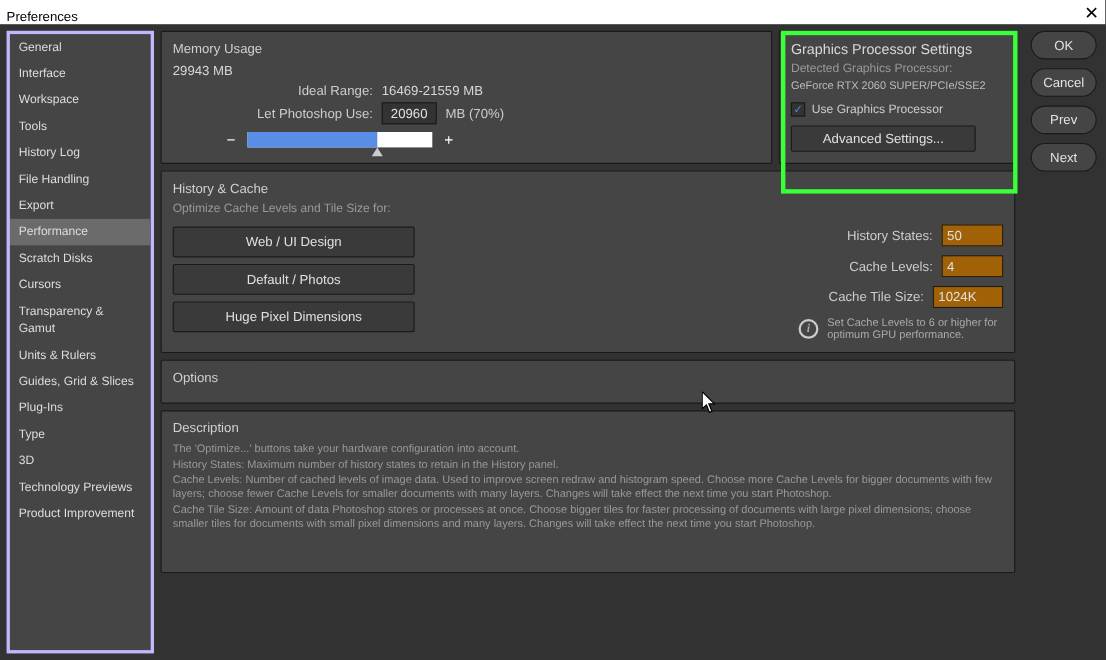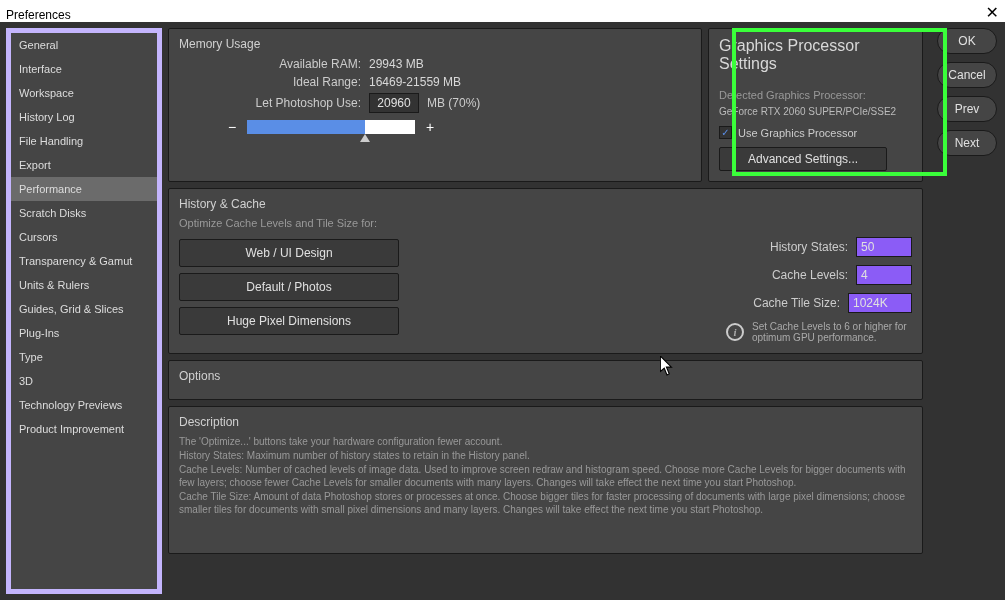--- a/index.html
+++ b/index.html
@@ -3,21 +3,21 @@
 <meta charset="utf-8">
 <style>
 * { margin: 0; padding: 0; box-sizing: border-box; font-family: Tahoma, Arial, sans-serif; }
 body { background: #323232; color: #cccccc; font-size: 11px; width: 1005px; height: 600px; overflow: hidden; }
 
 .titlebar { background: #ffffff; color: #000000; height: 22px; display: flex; align-items: flex-end; justify-content: space-between; padding: 0 6px; font-size: 12px; }
 .close-x { font-size: 16px; cursor: pointer; }
 
 .main-area { display: flex; height: 578px; }
 
-.sidebar { width: 156px; background: #454545; border: 5px solid #c4b5fd; margin: 6px 0 6px 6px; overflow-y: auto; }
+.sidebar { width: 134px; background: #454545; border: 3px solid #c4b5fd; margin: 6px 0 6px 6px; overflow-y: auto; }
 .sidebar-item { padding: 4px 8px; color: #dddddd; cursor: pointer; font-size: 11px; line-height: 16px; }
 .sidebar-item.selected { background: #6b6b6b; }
 
 .content { flex: 1; padding: 6px; position: relative; }
 .right-buttons { position: absolute; right: 8px; top: 6px; width: 60px; display: flex; flex-direction: column; gap: 8px; }
 .pill-btn { background: #454545; border: 1px solid #1a1a1a; border-radius: 14px; color: #e0e0e0; text-align: center; padding: 5px 0; cursor: pointer; font-size: 12px; }
 
 .panel-area { margin-right: 76px; }
 
 .group { border: 1px solid #1a1a1a; background: #454545; border-radius: 2px; margin-bottom: 6px; padding: 8px 10px 10px 10px; position: relative; }
@@ -33,35 +33,35 @@
 .mem-label { width: 190px; text-align: right; padding-right: 8px; }
 .mem-value { color: #d8d8d8; }
 .mem-input { width: 50px; background: #333333; border: 1px solid #1a1a1a; color: #e0e0e0; text-align: center; padding: 2px 4px; font-size: 12px; }
 
 .slider-row { display: flex; align-items: center; gap: 8px; margin: 6px 0 0 46px; }
 .slider-minus, .slider-plus { color: #fff; font-size: 14px; width: 14px; text-align: center; cursor: pointer; }
 .slider-track { width: 168px; height: 14px; background: #ffffff; position: relative; }
 .slider-fill { position: absolute; left: 0; top: 0; bottom: 0; background: #5a8ee6; width: 70%; }
 .slider-thumb { position: absolute; top: 14px; width: 0; height: 0; border-left: 5px solid transparent; border-right: 5px solid transparent; border-bottom: 8px solid #cccccc; left: 70%; transform: translateX(-50%); }
 
-.gpu-title { color: #d8d8d8; font-size: 16px; margin-bottom: 16px; }
+.gpu-title { color: #d8d8d8; font-size: 13px; margin-bottom: 4px; }
 .gpu-sub { color: #999999; font-size: 11px; margin-bottom: 4px; }
 .gpu-info { color: #bbbbbb; font-size: 10px; line-height: 13px; }
 .checkbox-row { display: flex; align-items: center; gap: 6px; margin: 8px 0; }
 .checkbox { width: 13px; height: 13px; background: #333; border: 1px solid #1a1a1a; display: flex; align-items: center; justify-content: center; color: #5a8ee6; font-size: 10px; cursor: pointer; }
 .adv-btn { background: #3a3a3a; border: 1px solid #1a1a1a; color: #e0e0e0; padding: 4px 28px; cursor: pointer; font-size: 12px; border-radius: 2px; }
 
 .history-content { display: flex; gap: 20px; }
 .cache-left { width: 260px; }
 .cache-left-label { color: #999; font-size: 11px; margin-bottom: 10px; display: block; }
 .cache-btn { display: block; width: 220px; background: #3a3a3a; border: 1px solid #1a1a1a; color: #e0e0e0; padding: 6px 0; margin: 6px 0; cursor: pointer; text-align: center; font-size: 12px; border-radius: 2px; }
 .cache-right { flex: 1; padding-top: 12px; }
 .cache-row { display: flex; align-items: center; justify-content: flex-end; gap: 8px; margin: 8px 0; font-size: 12px; }
 .cache-row-label { text-align: right; }
-.cache-select { width: 56px; background: #8b5cf6; border: 1px solid #1a1a1a; color: #e0e0e0; padding: 2px 4px; font-size: 12px; }
+.cache-select { width: 56px; background: #a16207; border: 1px solid #1a1a1a; color: #e0e0e0; padding: 2px 4px; font-size: 12px; }
 .cache-select.wide { width: 64px; }
 .cache-hint { display: flex; align-items: center; justify-content: flex-end; gap: 8px; font-size: 10px; color: #aaa; margin-top: 6px; }
 .info-icon { width: 18px; height: 18px; border: 2px solid #cccccc; border-radius: 50%; display: flex; align-items: center; justify-content: center; font-size: 11px; font-style: italic; font-weight: bold; font-family: serif; }
 
 .desc-text { font-size: 10px; color: #999; line-height: 13px; }
 .desc-text p { margin-bottom: 1px; }
 
 .cursor-arrow { position: absolute; left: 498px; top: 334px; pointer-events: none; }
 .cursor-arrow svg { width: 14px; height: 20px; }
 </style>
@@ -71,20 +71,21 @@
 <div class="titlebar">
   <span>Preferences</span>
   <span class="close-x">✕</span>
 </div>
 
 <div class="main-area">
   <div class="sidebar" id="sidebar">
       <div class="sidebar-item">General</div>
       <div class="sidebar-item">Interface</div>
       <div class="sidebar-item">Workspace</div>
+      <div class="sidebar-item">Tools</div>
       <div class="sidebar-item">History Log</div>
       <div class="sidebar-item">File Handling</div>
       <div class="sidebar-item">Export</div>
       <div class="sidebar-item selected">Performance</div>
       <div class="sidebar-item">Scratch Disks</div>
       <div class="sidebar-item">Cursors</div>
       <div class="sidebar-item">Transparency &amp; Gamut</div>
       <div class="sidebar-item">Units &amp; Rulers</div>
       <div class="sidebar-item">Guides, Grid &amp; Slices</div>
       <div class="sidebar-item">Plug-Ins</div>
@@ -101,21 +102,20 @@
       <div class="pill-btn">Prev</div>
       <div class="pill-btn">Next</div>
     </div>
 
     <div class="panel-area">
 
       <div class="top-row">
         <div class="group memory-group">
           <div class="group-title-inline">Memory Usage</div>
           <div class="mem-row">
-            <span class="mem-label">Available RAM:</span>
             <span class="mem-value">29943 MB</span>
           </div>
           <div class="mem-row">
             <span class="mem-label">Ideal Range:</span>
             <span class="mem-value">16469-21559 MB</span>
           </div>
           <div class="mem-row">
             <span class="mem-label">Let Photoshop Use:</span>
             <input class="mem-input" value="20960" style="">
             <span style="margin-left:8px">MB (70%)</span>
@@ -172,21 +172,21 @@
         </div>
       </div>
 
       <div class="group">
         <div class="group-title-inline">Options</div>
       </div>
 
       <div class="group" style="min-height:148px">
         <div class="group-title-inline">Description</div>
         <div class="desc-text" id="desc-lines">
-            <p>The 'Optimize...' buttons take your hardware configuration fewer account.</p>
+            <p>The 'Optimize...' buttons take your hardware configuration into account.</p>
             <p>History States: Maximum number of history states to retain in the History panel.</p>
             <p>Cache Levels: Number of cached levels of image data.  Used to improve screen redraw and histogram speed.  Choose more Cache Levels for bigger documents with few layers; choose fewer Cache Levels for smaller documents with many layers. Changes will take effect the next time you start Photoshop.</p>
             <p>Cache Tile Size: Amount of data Photoshop stores or processes at once. Choose bigger tiles for faster processing of documents with large pixel dimensions; choose smaller tiles for documents with small pixel dimensions and many layers. Changes will take effect the next time you start Photoshop.</p>
           </div>
       </div>
 
     </div>
 
     <div class="highlight-frame"></div>
 

